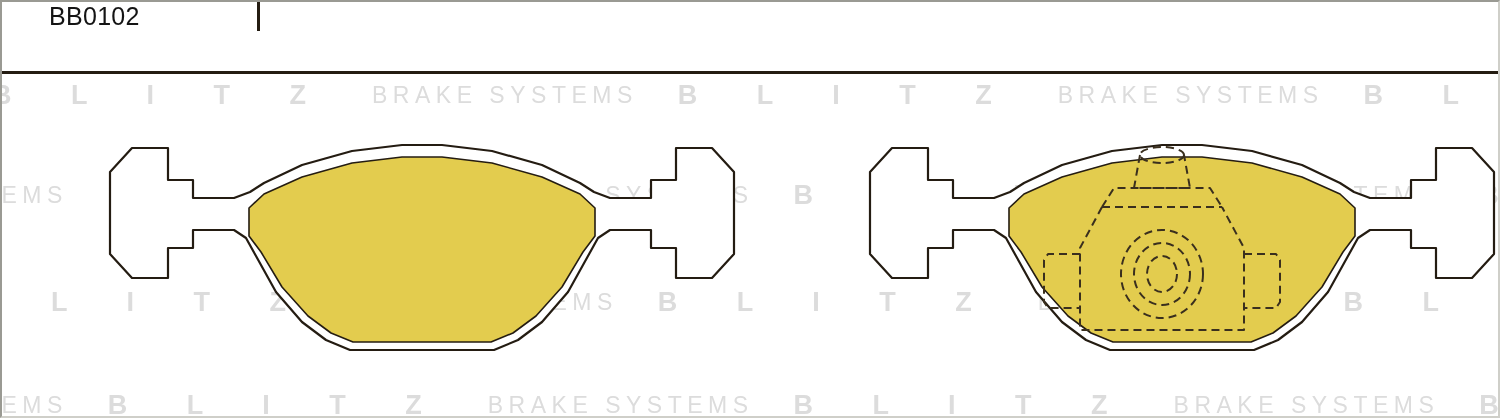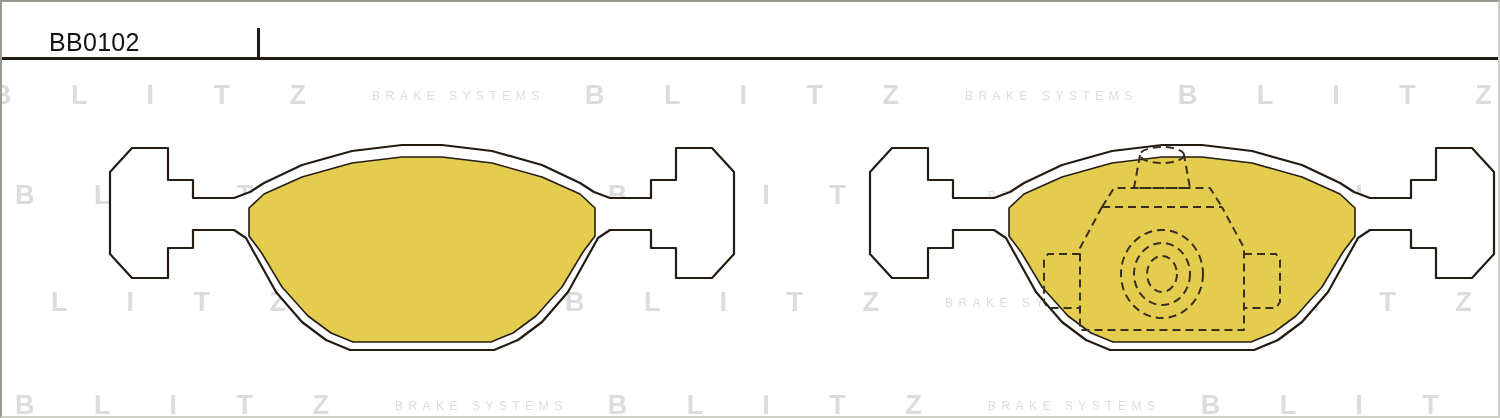--- a/index.html
+++ b/index.html
@@ -21,25 +21,25 @@
     border-right: 2px solid #cfcfc9;
     border-bottom: 2px solid #cfcfc9;
     overflow: hidden;
   }
 
   
   #header {
     position: absolute;
     left: 0; top: 0;
     width: 100%;
-    height: 58px;
+    height: 72px;
     box-sizing: border-box;
     border-bottom: 3px solid #241c12;
     display: flex;
-    align-items: flex-end;
+    align-items: flex-start;
     z-index: 6;
     background: transparent;
   }
   #header-left {
     width: 258px;
     box-sizing: border-box;
     border-right: 3px solid #241c12;
     display: flex;
     align-items: center;
     padding-left: 47px;
@@ -80,21 +80,21 @@
   .wm-blitz {
     font-family: "Liberation Sans", sans-serif;
     font-weight: bold;
     font-size: 27px;
     letter-spacing: 26px;
     color: #dcdcdc;
   }
   .wm-sub {
     font-family: "Liberation Sans", sans-serif;
     font-weight: normal;
-    font-size: 12px;
+    font-size: 23px;
     letter-spacing: 5.5px;
     color: #dcdcdc;
   }
   .wm-gap { display: inline-block; width: 40px; }
 
   
   #drawing {
     position: absolute;
     left: 0; top: 0;
     width: 1500px;

